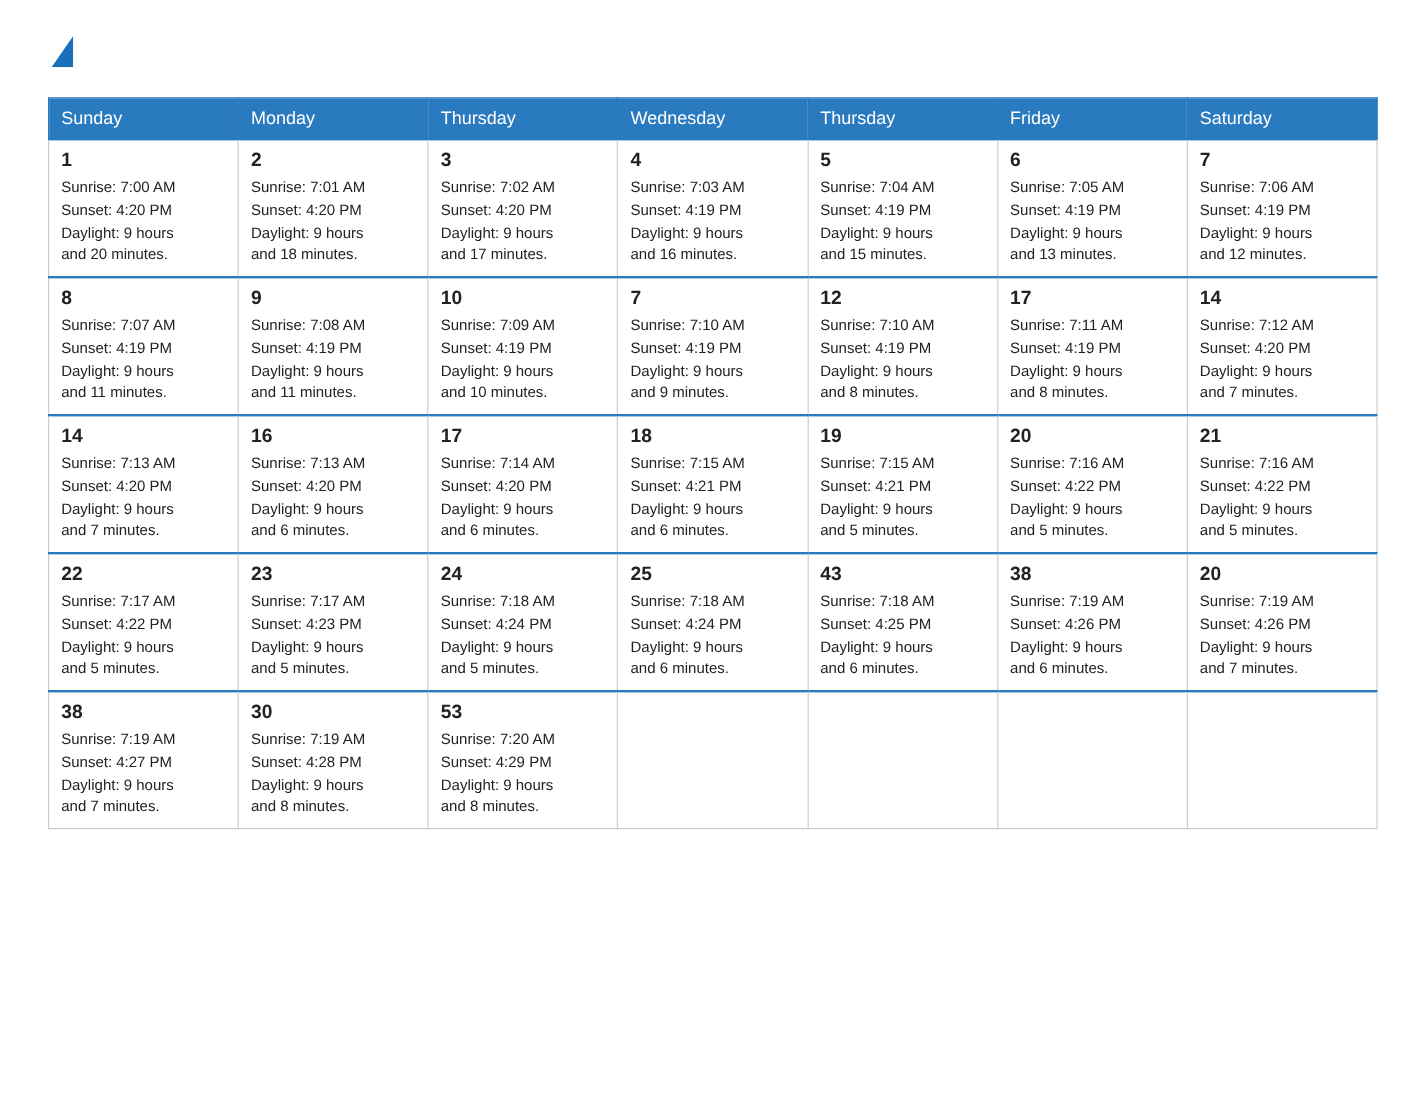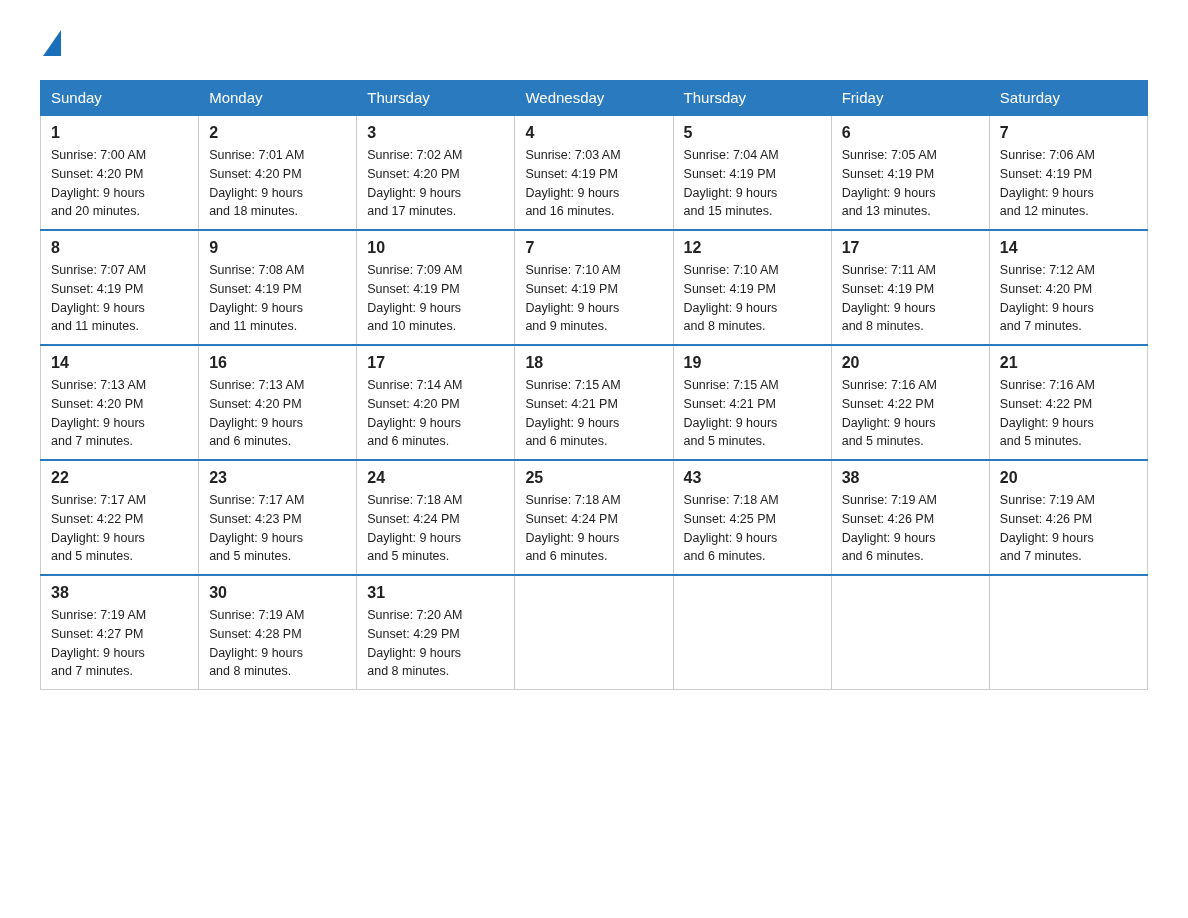--- a/index.html
+++ b/index.html
@@ -398,21 +398,21 @@
         <td>
         <span class="day-number">30</span>
         <div class="day-info">
           Sunrise: 7:19 AM<br>
           Sunset: 4:28 PM<br>
           Daylight: 9 hours<br>
           and 8 minutes.
         </div>
       </td>
         <td>
-        <span class="day-number">31</span>
+        <span class="day-number">53</span>
         <div class="day-info">
           Sunrise: 7:20 AM<br>
           Sunset: 4:29 PM<br>
           Daylight: 9 hours<br>
           and 8 minutes.
         </div>
       </td>
         <td class="empty"></td>
         <td class="empty"></td>
         <td class="empty"></td>

